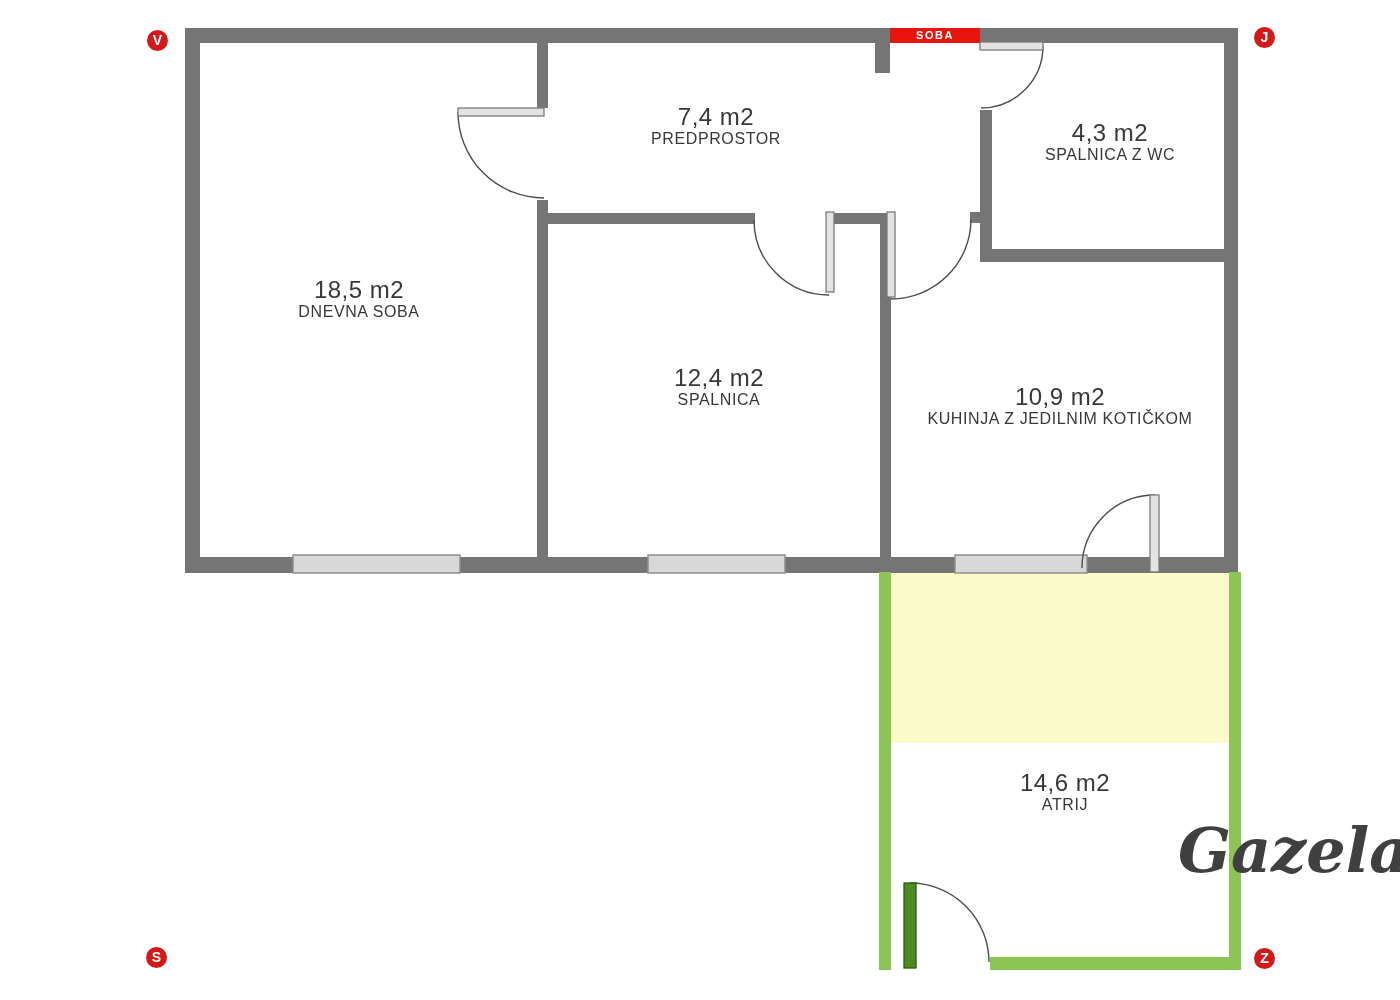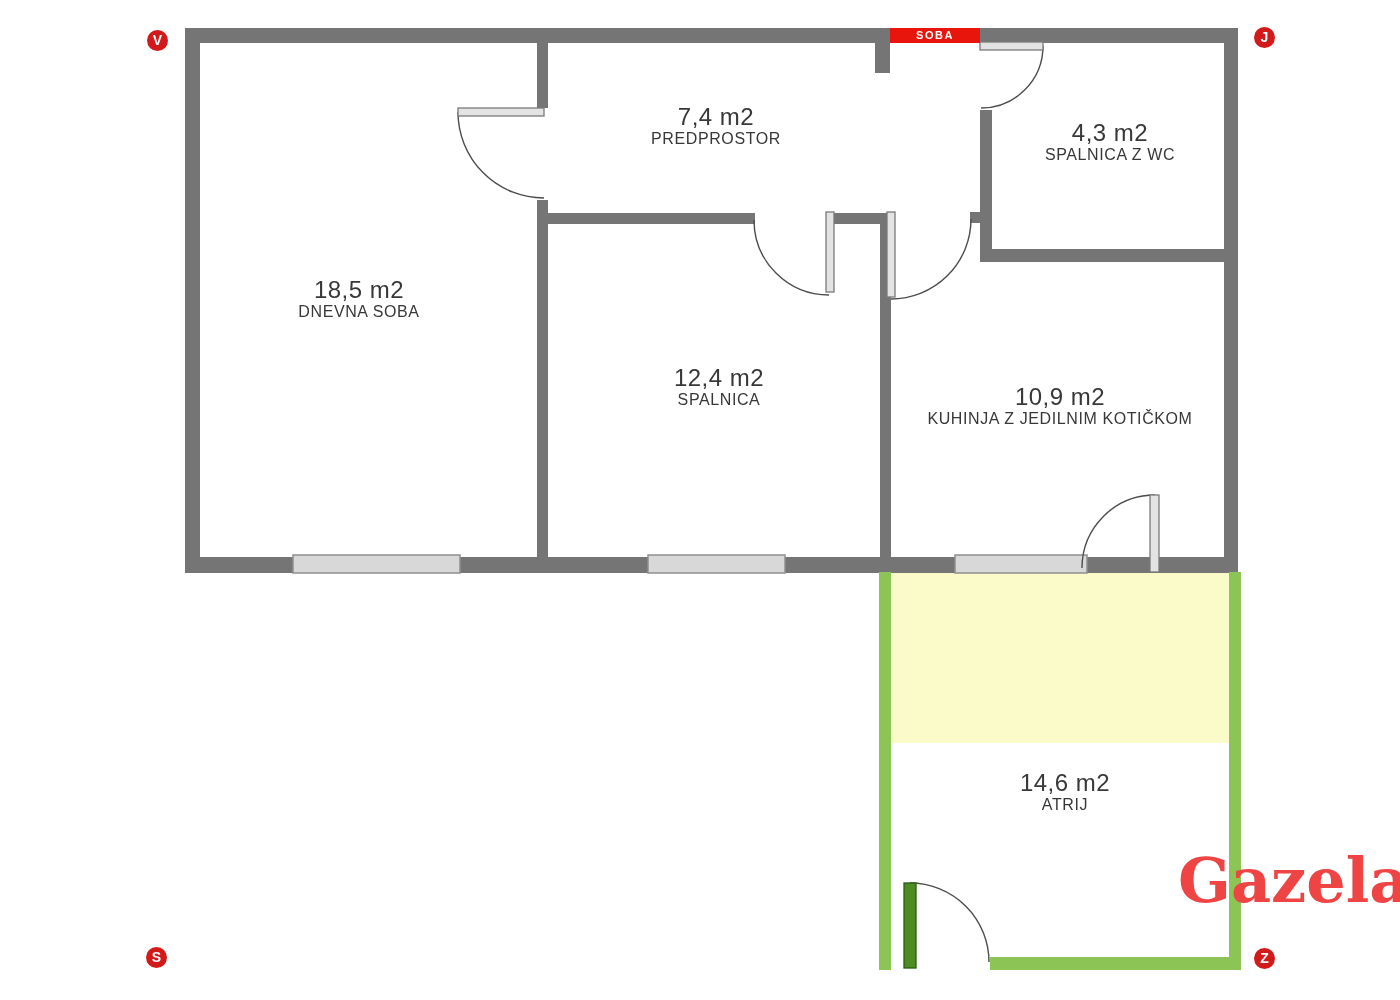--- a/index.html
+++ b/index.html
@@ -65,24 +65,25 @@
     line-height: 21px;
     z-index: 5;
   }
   #compass-v { left: 147px; top: 30px; }
   #compass-j { left: 1254px; top: 27px; }
   #compass-s { left: 146px; top: 947px; }
   #compass-z { left: 1254px; top: 948px; }
   .watermark {
     position: absolute;
     left: 1178px;
-    top: 846px;
+    top: 816px;
     width: 220px;
-    color: #ef4444;
+    color: #404040;
     font-family: "DejaVu Serif", serif;
+    font-style: italic;
     font-weight: bold;
     font-size: 62px;
     line-height: 70px;
     z-index: 4;
     white-space: nowrap;
   }
 </style>
 </head>
 <body>
 

